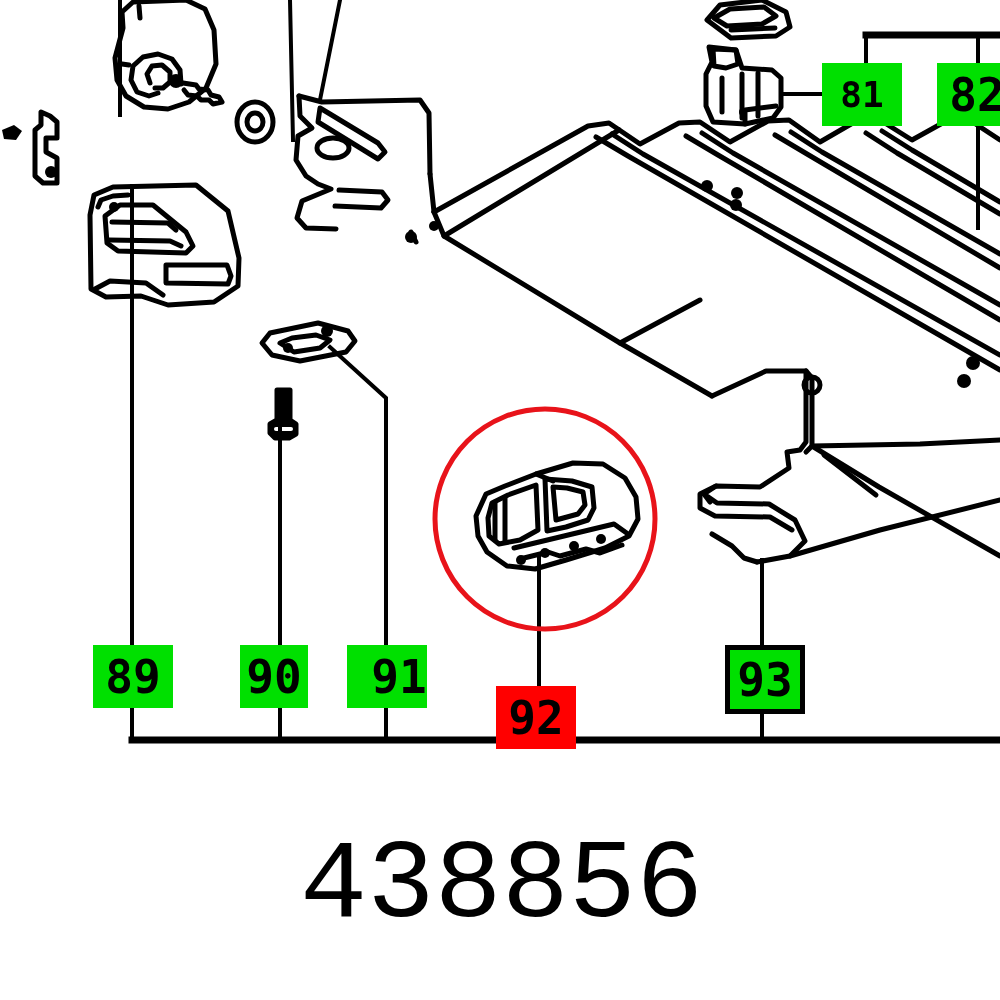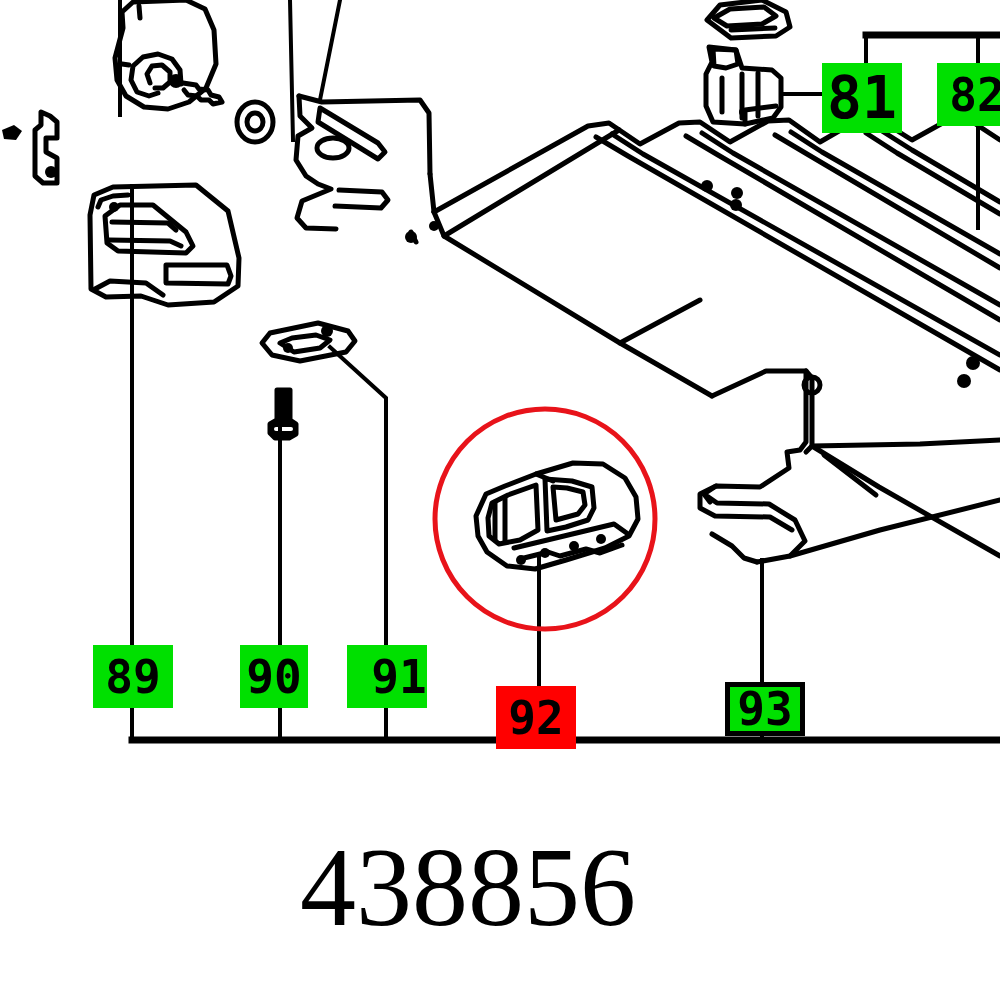--- a/index.html
+++ b/index.html
@@ -35,21 +35,21 @@
     color: #000000;
     line-height: 1;
     box-sizing: border-box;
     letter-spacing: 0px;
   }
   .callout.green { background: #00E000; }
   .callout.red   { background: #FF0000; }
   .callout.bordered { border: 5px solid #000000; }
   .partnumber {
     position: absolute;
-    font-family: Liberation Serif, serif;
+    font-family: Liberation Mono, monospace;
     font-weight: 400;
     color: #000000;
     white-space: nowrap;
   }
 </style>
 </head>
 <body>
 
 <div id="stage">
 
@@ -218,21 +218,21 @@
 
       <path d="M120 0 L120 115"></path>
       <path d="M290 0 L293 140"></path>
       <path d="M340 0 L320 100"></path>
     </g>
 
     <circle cx="545" cy="519" r="110" fill="none" stroke="#E8131A" stroke-width="5"></circle>
 
   </svg>
 
-  <div class="callout green" style="left:822px; top:63px; width:80px; height:70px; font-size:58px;">
+  <div class="callout green" style="left:822px; top:63px; width:80px; height:63px; font-size:36px;">
     <span>81</span>
   </div>
 
   <div class="callout green" style="left:937px; top:63px; width:80px; height:63px; font-size:46px;">
     <span>82</span>
   </div>
 
   <div class="callout green" style="left:93px; top:645px; width:80px; height:63px; font-size:46px;">
     <span>89</span>
   </div>
@@ -242,19 +242,19 @@
   </div>
 
   <div class="callout green" style="left:347px; top:645px; width:80px; height:63px; font-size:46px;padding-left:24px;">
     <span>91</span>
   </div>
 
   <div class="callout red" style="left:496px; top:645px; width:80px; height:63px; font-size:46px;margin-top:41px;">
     <span>92</span>
   </div>
 
-  <div class="callout green bordered" style="left:725px; top:682px; width:80px; height:54px; font-size:46px;">
+  <div class="callout green bordered" style="left:725px; top:645px; width:80px; height:69px; font-size:46px;">
     <span>93</span>
   </div>
 
   <div class="partnumber" style="left:300px; top:823px; font-size:112px;">438856</div>
 
 </div>
 
 </body></html>

